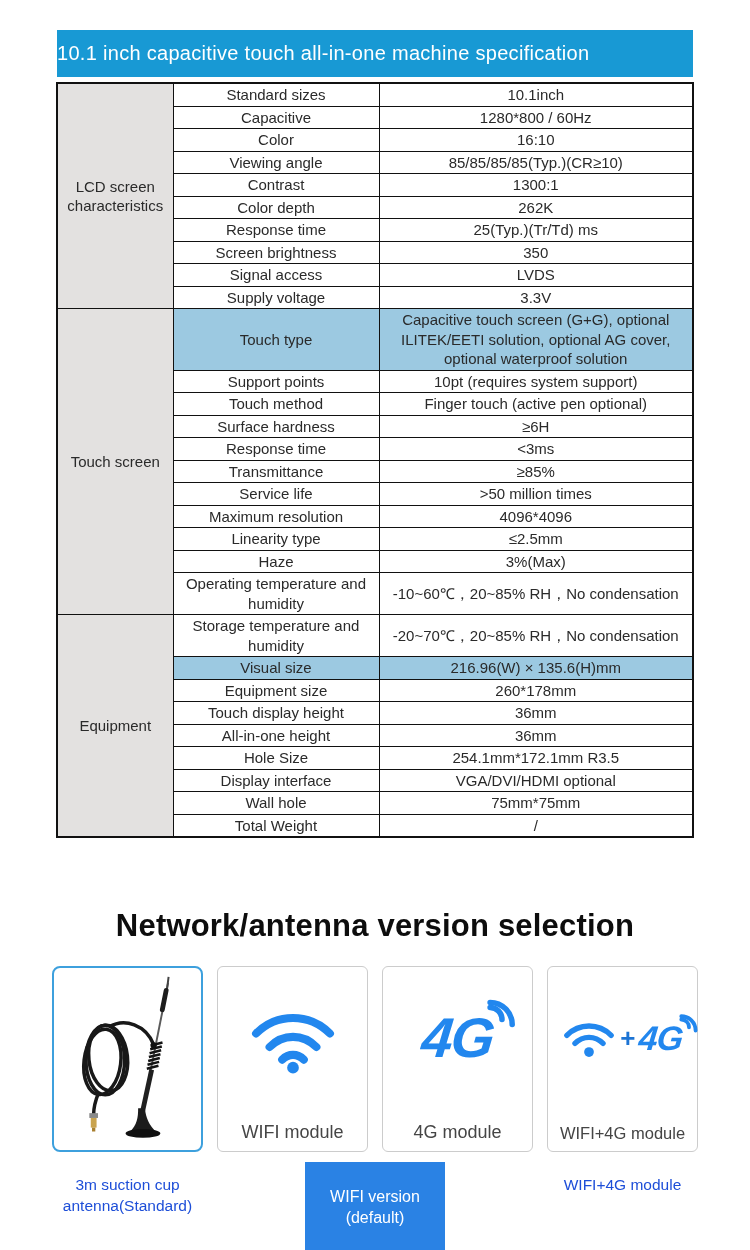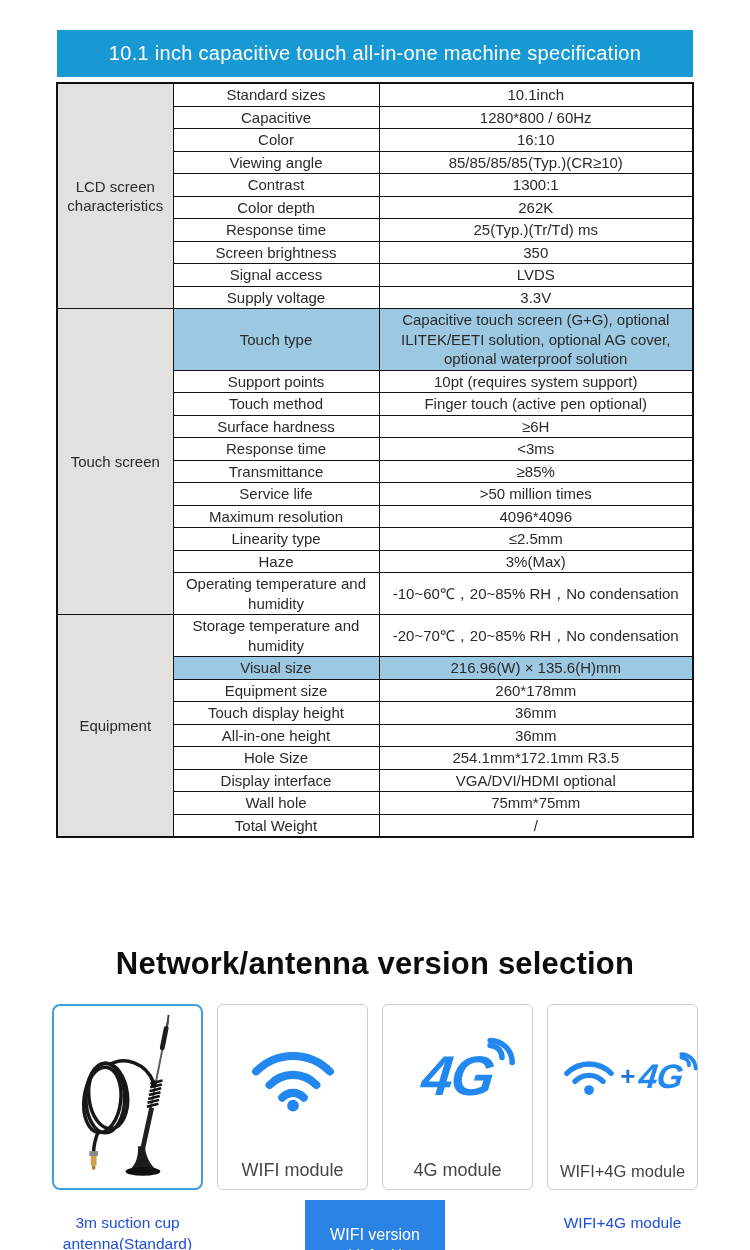--- a/index.html
+++ b/index.html
@@ -12,42 +12,42 @@
     --table-border:#111111;
   }
   *{margin:0;padding:0;box-sizing:border-box;}
   html,body{width:750px;background:#ffffff;font-family:"Liberation Sans",sans-serif;}
   body{height:1250px;overflow:hidden;position:relative;}
   .content{width:636px;margin:0 auto;}
 
   
   .banner{
     margin-top:30px;height:47px;background:var(--banner-blue);
-    display:flex;align-items:center;justify-content:center;
+    display:flex;align-items:center;
   }
   .banner-title{color:#ffffff;font-size:20px;letter-spacing:.3px;}
 
   
   table.spec{
     width:636px;margin:5px auto 0;border-collapse:collapse;table-layout:fixed;
     border:2px solid var(--table-border);
   }
   table.spec td{
     border:1px solid var(--table-border);
     font-size:15px;line-height:19.5px;color:#2a2a2a;
     text-align:center;vertical-align:middle;
     padding:1px 4px;height:21px;overflow:hidden;
   }
   td.cat-cell{background:var(--category-gray);color:#2a2a2a;}
   td.hl{background:var(--highlight-blue);}
   col.c-cat{width:116px;} col.c-label{width:206px;} col.c-value{width:314px;}
 
   
   .net-title{
-    margin-top:108px;text-align:center;font-size:31px;font-weight:700;color:#0d0d0d;
+    margin-top:70px;text-align:center;font-size:31px;font-weight:700;color:#0d0d0d;
     letter-spacing:.2px;
   }
   .boxes{width:646px;margin:22px auto 0;display:flex;justify-content:space-between;}
   .opt-box{
     width:151px;height:186px;background:#ffffff;border:1px solid #cccccc;border-radius:6px;
     display:flex;flex-direction:column;align-items:center;justify-content:center;position:relative;
   }
   .opt-box.selected{border:2px solid var(--selected-border);border-radius:8px;}
   .module-label{position:absolute;bottom:8px;width:100%;text-align:center;
     font-size:18px;color:#454545;white-space:nowrap;}

